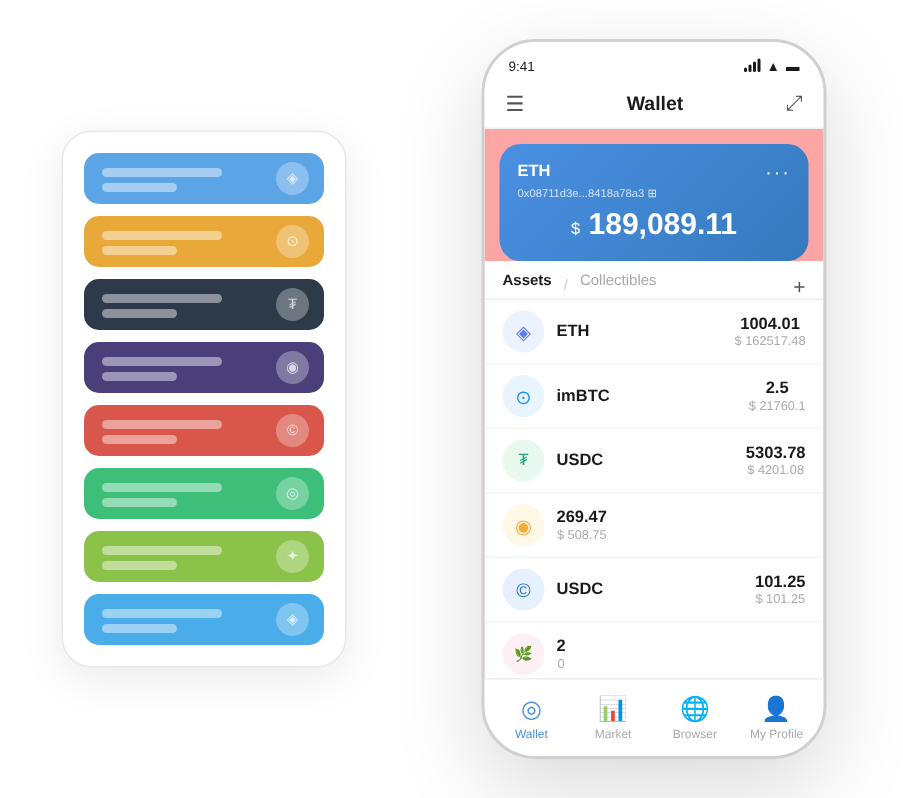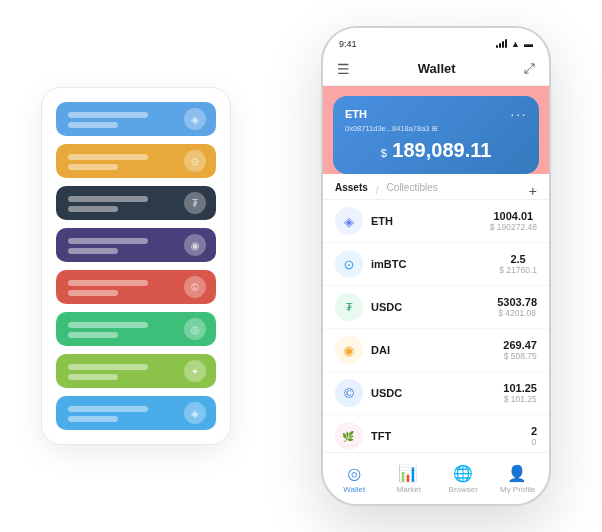--- a/index.html
+++ b/index.html
@@ -463,21 +463,21 @@
         <span class="add-icon">+</span>
       </div>
 
       <div class="asset-list">
 
         <div class="asset-item">
           <div class="asset-icon eth-coin" style="background:#ECF3FF;color:#627EEA;">◈</div>
           <span class="asset-name">ETH</span>
           <div class="asset-values">
             <div class="asset-amount">1004.01</div>
-            <div class="asset-usd">$ 190272.48</div>
+            <div class="asset-usd">$ 162517.48</div>
           </div>
         </div>
 
         <div class="asset-item">
           <div class="asset-icon imbtc-coin" style="background:#E8F5FF;color:#2196F3;">⊙</div>
           <span class="asset-name">imBTC</span>
           <div class="asset-values">
             <div class="asset-amount">2.5</div>
             <div class="asset-usd">$ 21760.1</div>
           </div>
@@ -487,39 +487,37 @@
           <div class="asset-icon usdt-coin" style="background:#E8FAF0;color:#26A17B;font-size:11px;">₮</div>
           <span class="asset-name">USDC</span>
           <div class="asset-values">
             <div class="asset-amount">5303.78</div>
             <div class="asset-usd">$ 4201.08</div>
           </div>
         </div>
 
         <div class="asset-item">
           <div class="asset-icon dai-coin" style="background:#FFF8E6;color:#F5AC37;">◉</div>
-          <span class="asset-name">DAI</span>
           <div class="asset-values">
             <div class="asset-amount">269.47</div>
             <div class="asset-usd">$ 508.75</div>
           </div>
         </div>
 
         <div class="asset-item">
           <div class="asset-icon usdc-coin" style="background:#E6F0FF;color:#2775CA;">©</div>
           <span class="asset-name">USDC</span>
           <div class="asset-values">
             <div class="asset-amount">101.25</div>
             <div class="asset-usd">$ 101.25</div>
           </div>
         </div>
 
         <div class="asset-item">
           <div class="asset-icon tft-coin" style="background:#FFF0F5;color:#E83E8C;font-size:10px;">🌿</div>
-          <span class="asset-name">TFT</span>
           <div class="asset-values">
             <div class="asset-amount">2</div>
             <div class="asset-usd">0</div>
           </div>
         </div>
 
       </div>
 
     </div>
 

